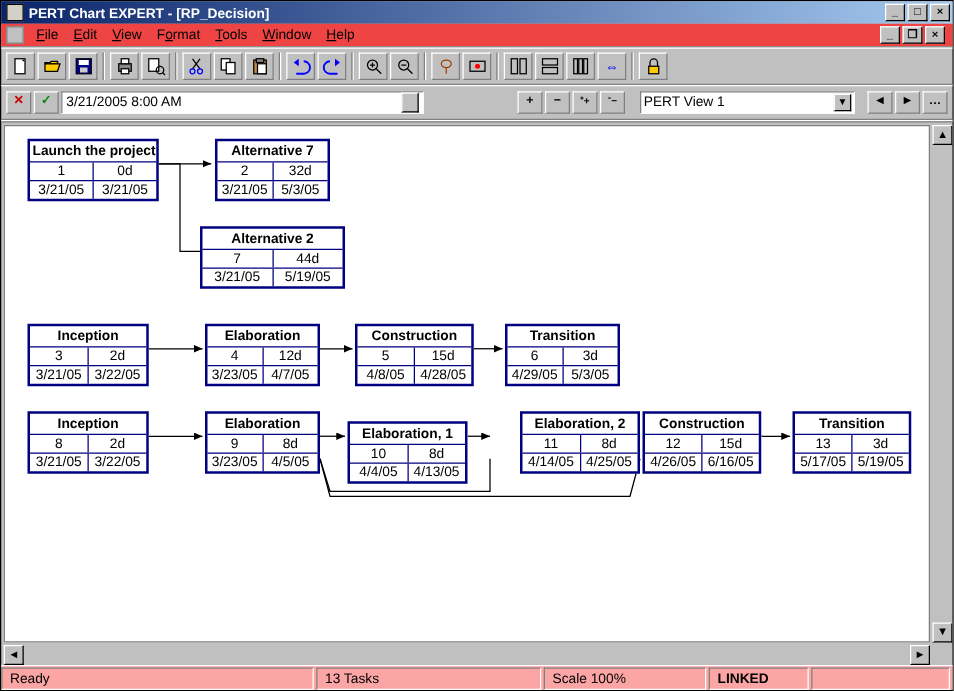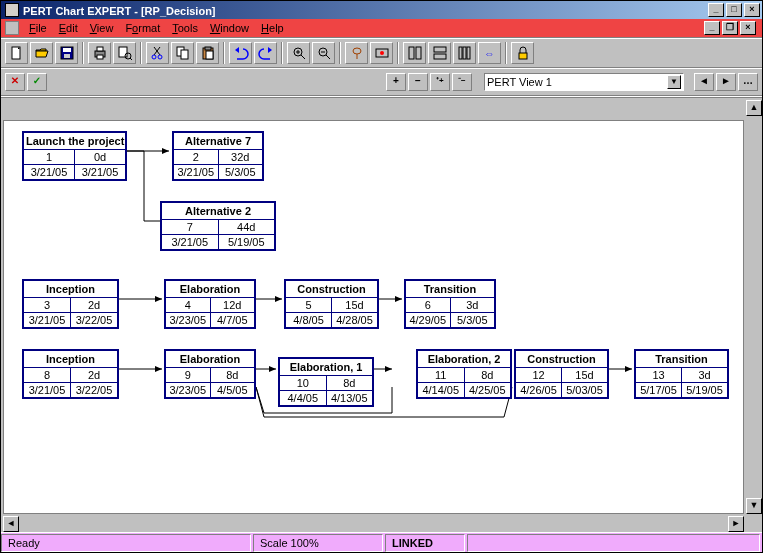--- a/index.html
+++ b/index.html
@@ -23,29 +23,29 @@
 .tsep { width: 6px; height: 22px; border-left: 1px solid #808080; border-right: 1px solid #fff; margin: 0 2px; width: 2px; }
 .toolbar svg { width: 16px; height: 16px; }
 .toolbar2 { display: flex; align-items: center; padding: 2px 4px; height: 26px; gap: 2px; }
 .smbtn { width: 20px; height: 18px; background: #c0c0c0; border: 1px solid #fff; border-right-color: #808080; border-bottom-color: #808080; text-align: center; font-size: 10px; line-height: 14px; font-weight: bold; color: #000; }
 .date-field { width: 290px; height: 18px; background: #fff; border: 1px solid #808080; border-right-color: #fff; border-bottom-color: #fff; padding: 1px 3px; display: flex; align-items: center; }
 .date-field::after { content: ""; margin-left: auto; width: 12px; height: 14px; background: #c0c0c0; border: 1px solid #fff; border-right-color:#000; border-bottom-color:#000; }
 .tbflex { flex: 1; }
 .combo { height: 18px; background: #fff; border: 1px solid #808080; border-right-color: #fff; border-bottom-color: #fff; display: flex; align-items: center; padding: 0 2px; }
 .combo .dd { width: 14px; height: 14px; background: #c0c0c0; border: 1px solid #fff; border-right-color:#000; border-bottom-color:#000; margin-left: auto; text-align:center; font-size:8px; line-height:12px; }
 .canvas-wrap { flex: 1; position: relative; border-top: 1px solid #808080; overflow: hidden; }
-.canvas { position: absolute; left: 2px; top: 2px; right: 18px; bottom: 18px; background: #fff; border: 1px solid #808080; margin-top: 20px; }
+.canvas { position: absolute; left: 2px; top: 2px; right: 18px; bottom: 18px; background: #fff; border: 1px solid #808080; }
 .scroll-btn { position: absolute; width: 16px; height: 16px; background: #c0c0c0; border: 1px solid #fff; border-right-color:#000; border-bottom-color:#000; text-align:center; font-size:9px; line-height:12px; }
 .node { position: absolute; background: #fff; border: 2px solid #000080; }
 .node-title { text-align: center; font-weight: bold; padding: 2px 2px; border-bottom: 1px solid #000080; white-space: nowrap; }
 .node-row { display: flex; }
 .node-cell { flex: 1; text-align: center; padding: 1px 2px; border-right: 1px solid #000080; white-space: nowrap; }
 .node-cell:last-child { border-right: none; }
 .node-row.topb { border-bottom: 1px solid #000080; }
-.status { height: 20px; background: #f0abfc; display: flex; align-items: center; border-top: 1px solid #fff; }
+.status { height: 20px; background: #fca5a5; display: flex; align-items: center; border-top: 1px solid #fff; }
 .status-pane { border: 1px solid #808080; border-right-color:#fff; border-bottom-color:#fff; padding: 1px 6px; height: 18px; display: flex; align-items: center; margin-right: 2px; }
 svg.edges { position: absolute; left:0; top:0; width:100%; height:100%; pointer-events:none; }
 </style>
 </head>
 <body>
 
 <div class="window">
   <div class="titlebar">
     <div class="icon"></div>
     <div class="titlebar-text">PERT Chart EXPERT - [RP_Decision]</div>
@@ -204,27 +204,30 @@
           <rect x="4" y="8" width="8" height="6" fill="#fc0" stroke="#000"></rect>
           <path d="M5 8V5a3 3 0 0 1 6 0v3" fill="none" stroke="#000"></path>
         </svg>
       </div>
   </div>
   <div class="sep-line"></div>
 
   <div class="toolbar2">
     <div class="smbtn" style="color:#c00">✕</div>
     <div class="smbtn" style="color:#080">✓</div>
+    <div class="date-field">
+        <span>3/21/2005 8:00 AM</span>
+      </div>
     <div class="tbflex"></div>
     <div class="smbtn">+</div>
     <div class="smbtn">−</div>
     <div class="smbtn" style="font-size:8px">⁺+</div>
     <div class="smbtn" style="font-size:8px">⁻−</div>
     <div style="width:8px"></div>
-    <div class="combo" style="width:200px">
+    <div class="combo" style="width:172px">
         <span>PERT View 1</span>
         <div class="dd">▼</div>
       </div>
     <div style="width:6px"></div>
     <div class="smbtn">◄</div>
     <div class="smbtn">►</div>
     <div class="smbtn">…</div>
   </div>
   <div class="sep-line"></div>
 
@@ -379,21 +382,21 @@
           </div>
       </div>
       <div class="node" style="left:510px; top:228px; width:95px">
         <div class="node-title">Construction</div>
         <div class="node-row topb">
             <div class="node-cell">12</div>
             <div class="node-cell">15d</div>
           </div>
         <div class="node-row">
             <div class="node-cell">4/26/05</div>
-            <div class="node-cell">5/03/05</div>
+            <div class="node-cell">6/16/05</div>
           </div>
       </div>
       <div class="node" style="left:630px; top:228px; width:95px">
         <div class="node-title">Transition</div>
         <div class="node-row topb">
             <div class="node-cell">13</div>
             <div class="node-cell">3d</div>
           </div>
         <div class="node-row">
             <div class="node-cell">5/17/05</div>
@@ -402,17 +405,18 @@
       </div>
     </div>
     <div class="scroll-btn" style="right:0; top:2px">▲</div>
     <div class="scroll-btn" style="right:0; bottom:18px">▼</div>
     <div class="scroll-btn" style="left:2px; bottom:0">◄</div>
     <div class="scroll-btn" style="right:18px; bottom:0">►</div>
   </div>
 
   <div class="status">
     <div class="status-pane" style="width:250px">Ready</div>
+    <div class="status-pane" style="width:180px">13 Tasks</div>
     <div class="status-pane" style="width:130px">Scale 100%</div>
     <div class="status-pane" style="width:80px; font-weight:bold">LINKED</div>
     <div class="status-pane" style="flex:1"></div>
   </div>
 </div>
 
 </body></html>

